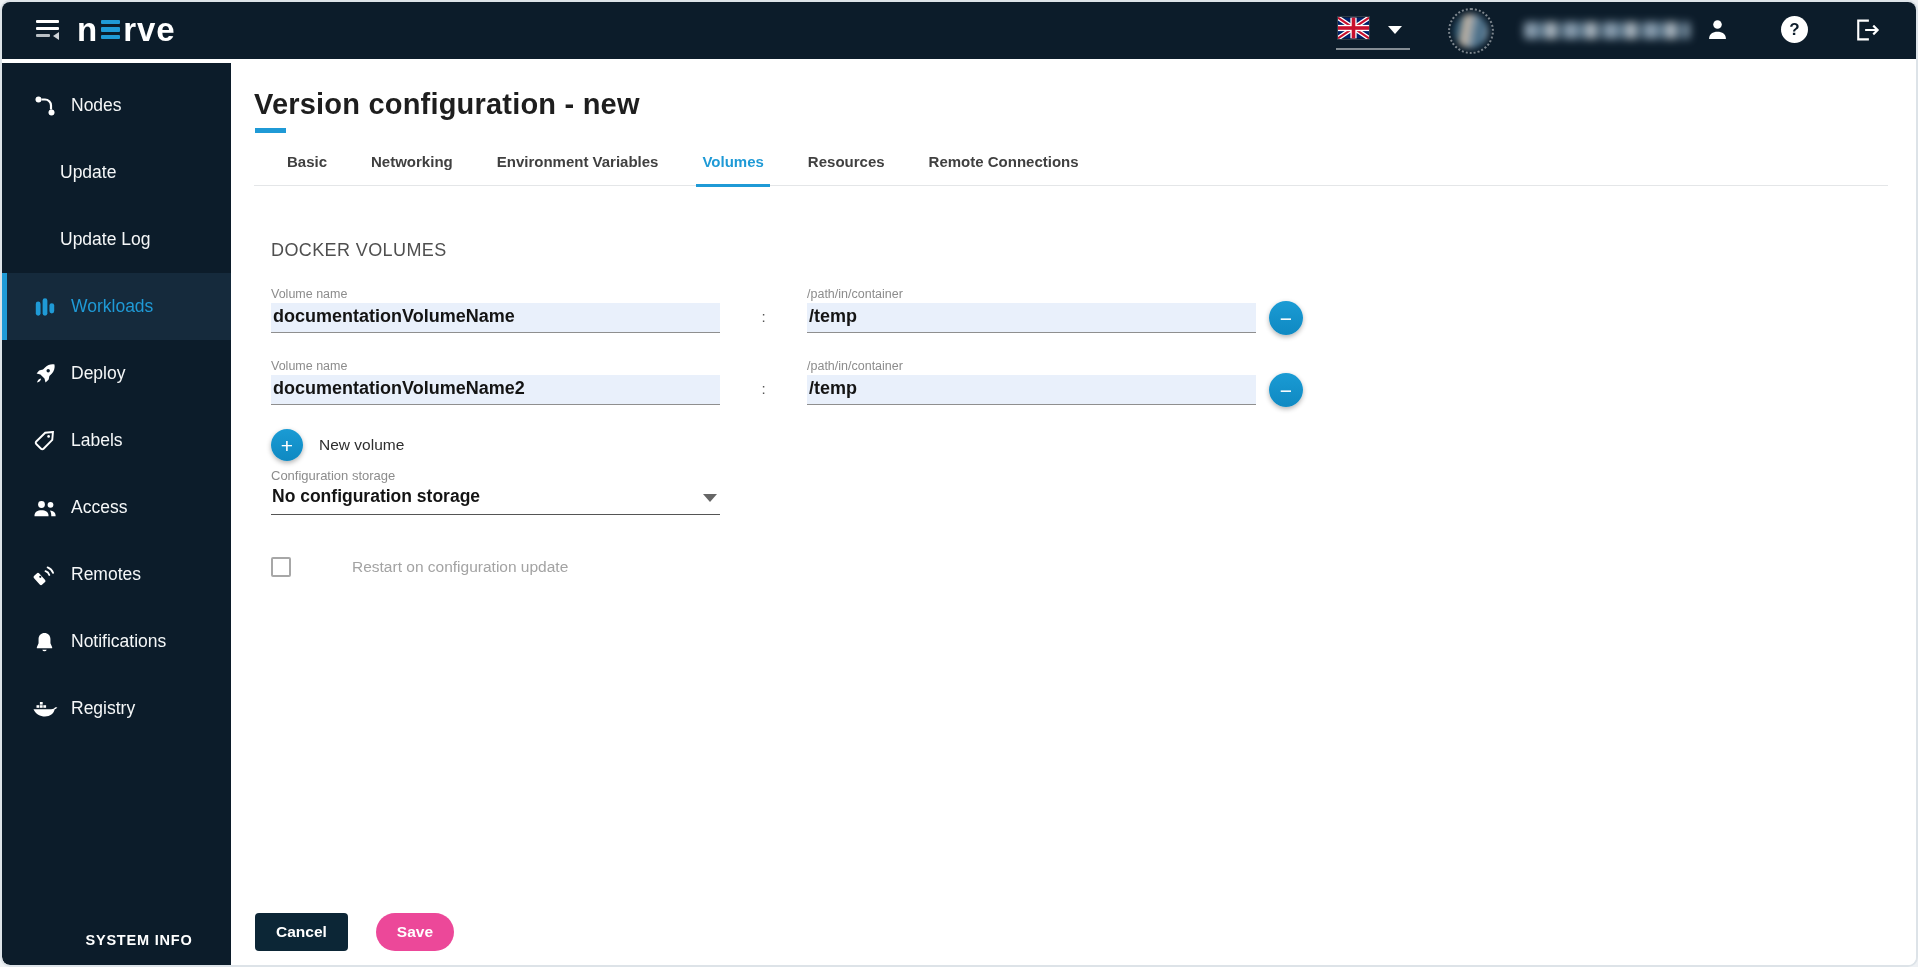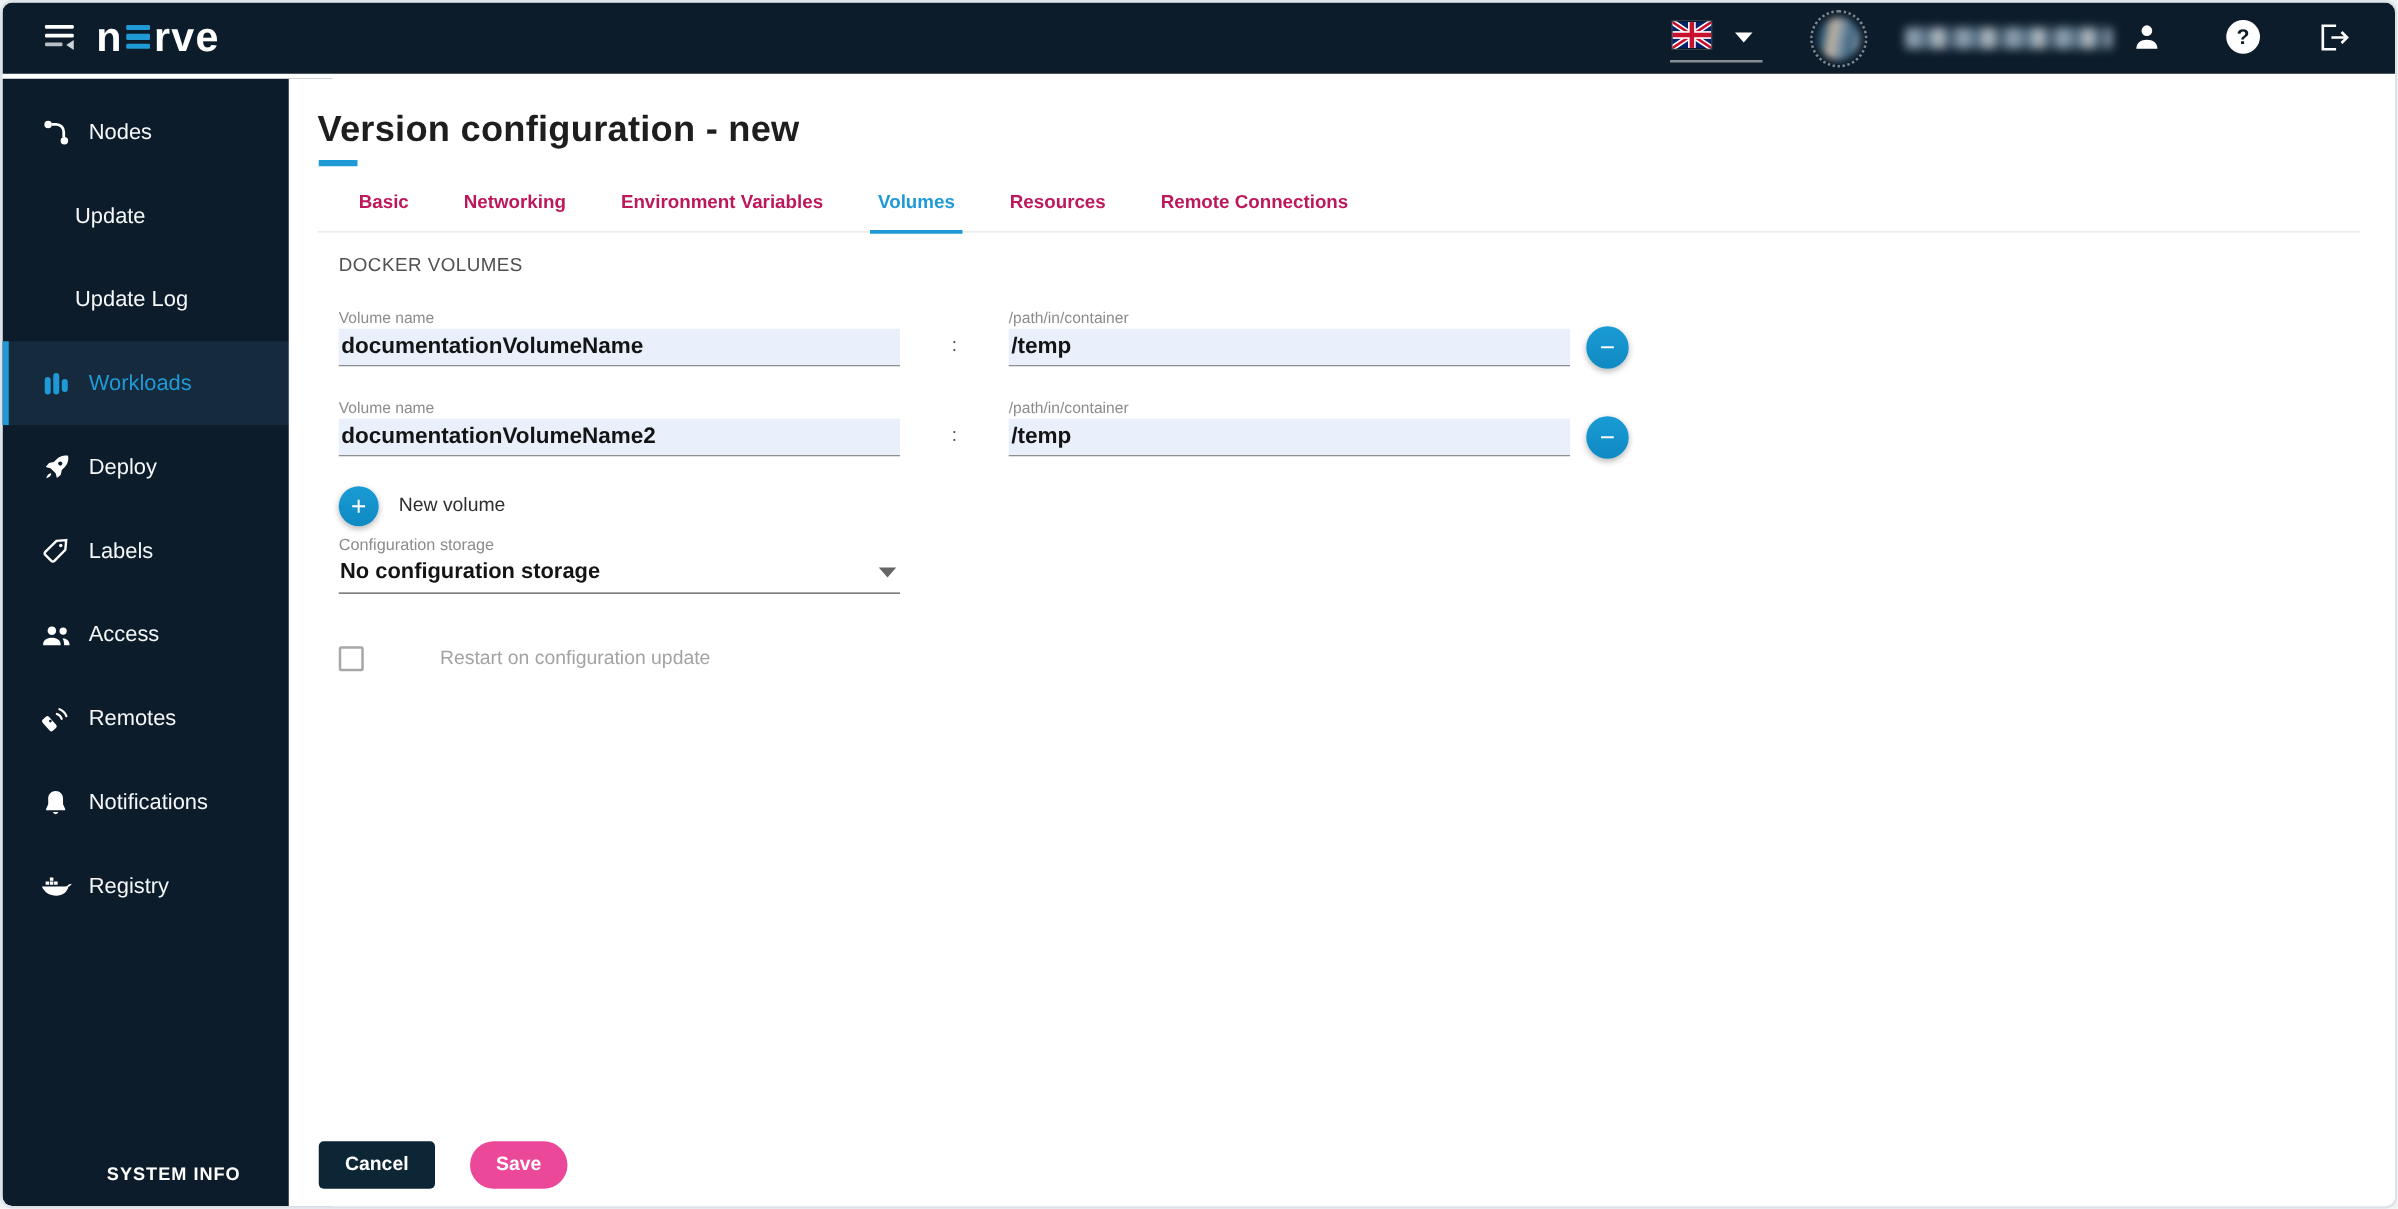--- a/index.html
+++ b/index.html
@@ -56,27 +56,27 @@
     border-top:8px solid transparent; border-bottom:8px solid transparent; border-left:9px solid #fdf6ec; }
   .sys-info { position:absolute; bottom:17px; width:100%; text-align:center; color:#fff;
     font-size:14.5px; font-weight:700; letter-spacing:.8px; cursor:pointer;padding-left:10px; }
 
   
   .main { position:absolute; left:229px; top:61px; right:0; bottom:0; background:#fff; }
   .page-title { margin:25px 0 0 23px; font-size:29px; font-weight:700; color:#1e1e1e; letter-spacing:.2px; }
   .title-accent { width:31px; height:5px; background:#1f9ad6; margin:7px 0 0 24px; }
 
   .tabs { display:flex; margin:20px 28px 0 23px; padding-left:33px; border-bottom:1px solid #e4e6e8; list-style:none; }
-  .tab { margin-right:44px; padding-bottom:15px; font-size:15px; font-weight:700; color:#be185d;
+  .tab { margin-right:44px; padding-bottom:15px; font-size:15px; font-weight:700; color:#404040;
     cursor:pointer; position:relative; white-space:nowrap; }
   .tab.active { color:#1f9ad6;text-align:right; }
   .tab.active::after { content:""; position:absolute; left:-6px; right:-6px; bottom:-2px; height:3px; background:#1f9ad6; }
 
   .section { margin-left:40px; }
-  .section-title { margin-top:18px; font-size:15px; color:#4f4f4f; letter-spacing:.4px; }
+  .section-title { margin-top:54px; font-size:18px; color:#4f4f4f; letter-spacing:.4px; }
 
   .vol-row { display:flex; align-items:flex-end; margin-top:26px; }
   .field { width:449px; }
   .field-label { font-size:12.5px; color:#8c8c8c; margin-bottom:2px; }
   .text-input { display:block; width:100%; height:30px; background:#e9f0fb; border:none;
     border-bottom:1.5px solid #8f8f8f; font-family:"Liberation Sans", sans-serif;
     font-size:18px; font-weight:600; color:#141414; padding:0 2px 2px 2px; outline:none; }
   .colon { width:87px; text-align:center; font-size:15px; color:#555; padding-bottom:8px; }
   .round-btn { width:34px; height:34px; border-radius:50%; border:none; cursor:pointer;
     background:linear-gradient(180deg,#1a9bd4,#0f89c2); color:#fff; font-size:21px; line-height:1;

